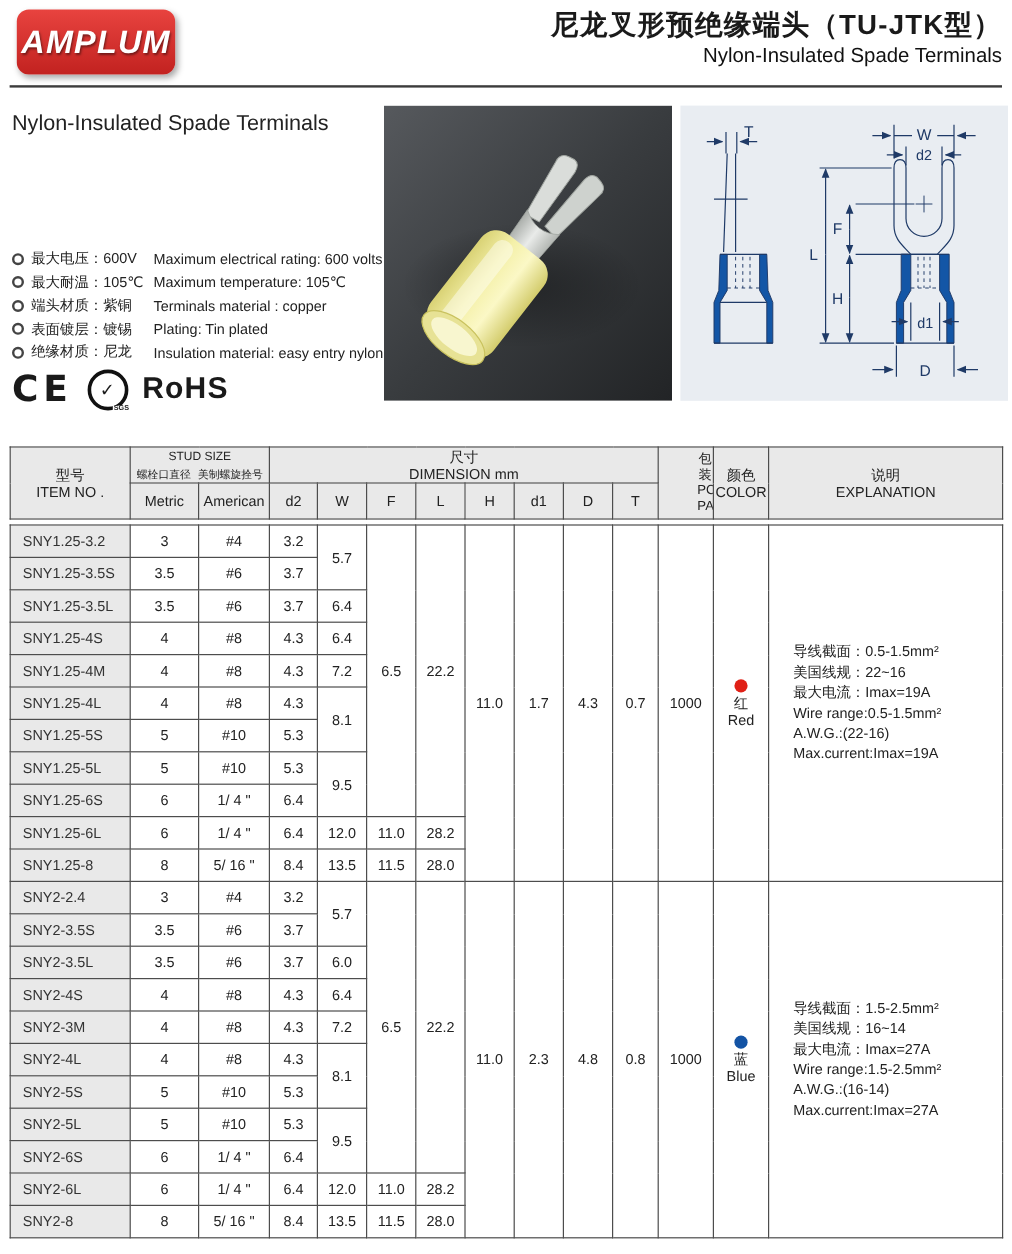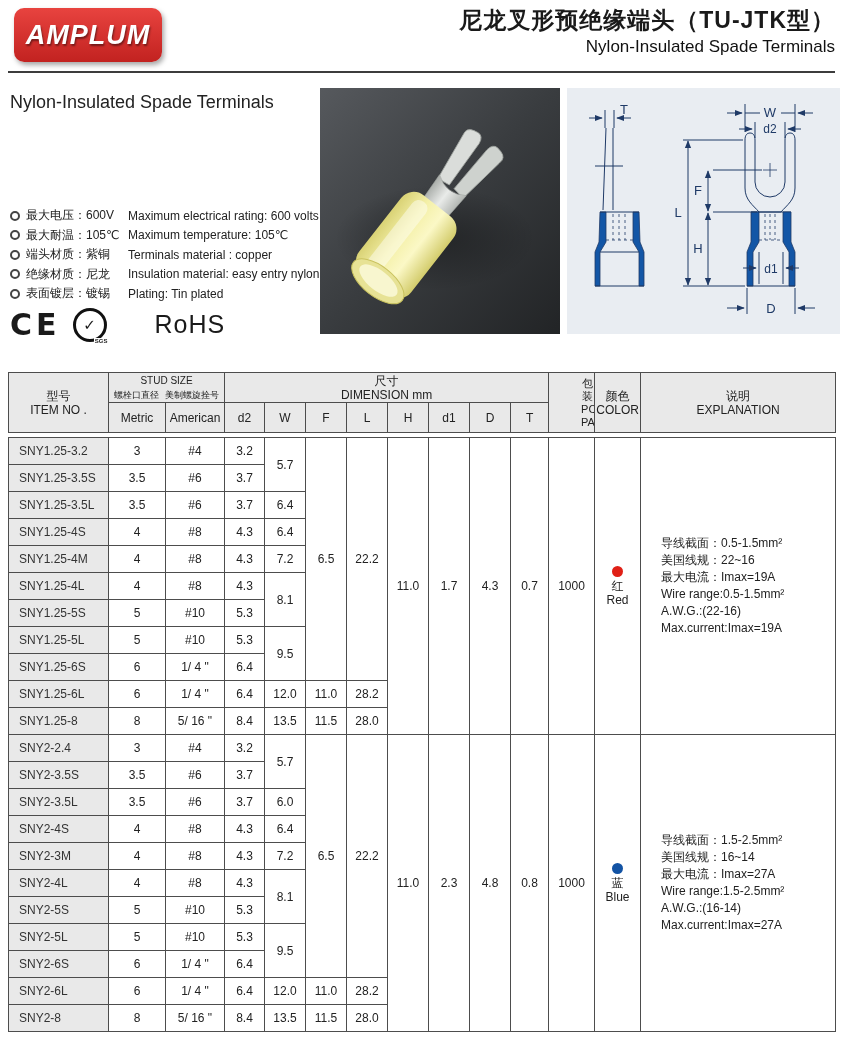--- a/index.html
+++ b/index.html
@@ -1,20 +1,20 @@
 <!DOCTYPE html>
 <html><head>
 <meta charset="utf-8">
 <style>
   html,body{margin:0;padding:0;background:#fff;}
   .page{position:relative;width:843px;height:1045px;background:#fff;overflow:hidden;
         font-family:"Liberation Sans","DejaVu Sans",sans-serif;color:#1a1a1a;}
 
   
-  .logo{position:absolute;left:14px;top:8px;width:148px;height:54px;border-radius:10px;
+  .logo{position:absolute;left:14px;top:8px;width:132px;height:54px;border-radius:10px;
         background:linear-gradient(#e8433f,#c22220);box-shadow:2px 3px 5px rgba(0,0,0,.35);
         display:flex;align-items:center;justify-content:center;}
   .logo span{color:#fff;font-style:italic;font-weight:bold;font-size:27px;letter-spacing:1px;
         text-shadow:1px 2px 2px rgba(0,0,0,.45);}
   .htitles{position:absolute;right:8px;top:5px;text-align:right;}
   .htitle-zh{font-size:23px;font-weight:bold;letter-spacing:1px;line-height:30px;}
   .htitle-en{font-size:17px;line-height:24px;color:#111;}
   .hrule{position:absolute;left:8px;right:8px;top:71px;height:2px;background:#3c3c3c;}
 
   
@@ -24,21 +24,21 @@
   .specs{position:absolute;left:10px;top:206px;width:310px;}
   .spec-row{display:flex;align-items:center;height:19.5px;font-size:12px;color:#222;}
   .bullet{flex:0 0 auto;width:6px;height:6px;border:2px solid #444;border-radius:50%;margin-right:6px;}
   .spec-zh{width:102px;}
   .spec-en{flex:1;}
   .certs{position:absolute;left:10px;top:307px;display:flex;align-items:center;gap:12px;}
   .ce{font-family:"DejaVu Sans",sans-serif;font-size:30px;font-weight:bold;letter-spacing:4px;}
   .sgs{position:relative;width:28px;height:28px;border:3px solid #111;border-radius:50%;
        display:flex;align-items:center;justify-content:center;font-weight:bold;font-size:15px;}
   .sgs .tag{position:absolute;right:-5px;bottom:-5px;font-size:6px;font-weight:bold;background:#fff;padding:0 1px;}
-  .rohs{font-size:25px;font-weight:normal;letter-spacing:1px;margin-left:36px;}
+  .rohs{font-size:25px;font-weight:bold;letter-spacing:1px;}
 
   .photo{position:absolute;left:320px;top:88px;width:240px;height:246px;}
   .diagram{position:absolute;left:567px;top:88px;width:273px;height:246px;background:#e9edf2;}
 
   
   .tablewrap{position:absolute;left:8px;top:372px;width:827px;}
   table{border-collapse:collapse;table-layout:fixed;width:827px;}
   td{border:1px solid #4d4d4d;text-align:center;vertical-align:middle;font-size:12px;
      padding:0;color:#222;overflow:hidden;}
   .thead{margin-bottom:4px;}
@@ -82,27 +82,27 @@
       <span class="spec-zh">最大耐温：105℃</span>
       <span class="spec-en">Maximum temperature: 105℃</span>
     </div>
     <div class="spec-row">
       <span class="bullet"></span>
       <span class="spec-zh">端头材质：紫铜</span>
       <span class="spec-en">Terminals material : copper</span>
     </div>
     <div class="spec-row">
       <span class="bullet"></span>
-      <span class="spec-zh">绝缘材质：尼龙</span>
-      <span class="spec-en">Insulation material: easy entry nylon</span>
+      <span class="spec-zh">表面镀层：镀锡</span>
+      <span class="spec-en">Plating: Tin plated</span>
     </div>
     <div class="spec-row">
       <span class="bullet"></span>
-      <span class="spec-zh">表面镀层：镀锡</span>
-      <span class="spec-en">Plating: Tin plated</span>
+      <span class="spec-zh">绝缘材质：尼龙</span>
+      <span class="spec-en">Insulation material: easy entry nylon</span>
     </div>
   </div>
   <div class="certs">
     <span class="ce">CE</span>
     <span class="sgs">
         <span>✓</span>
         <span class="tag">SGS</span>
       </span>
     <span class="rohs">RoHS</span>
   </div>

